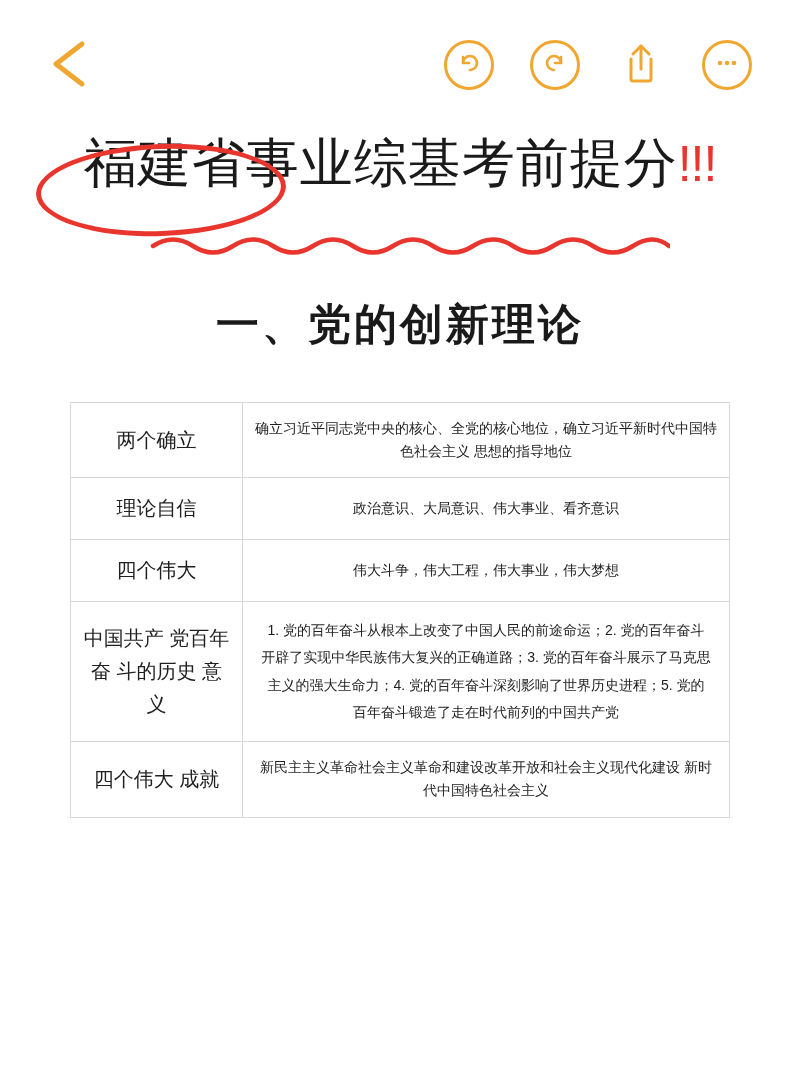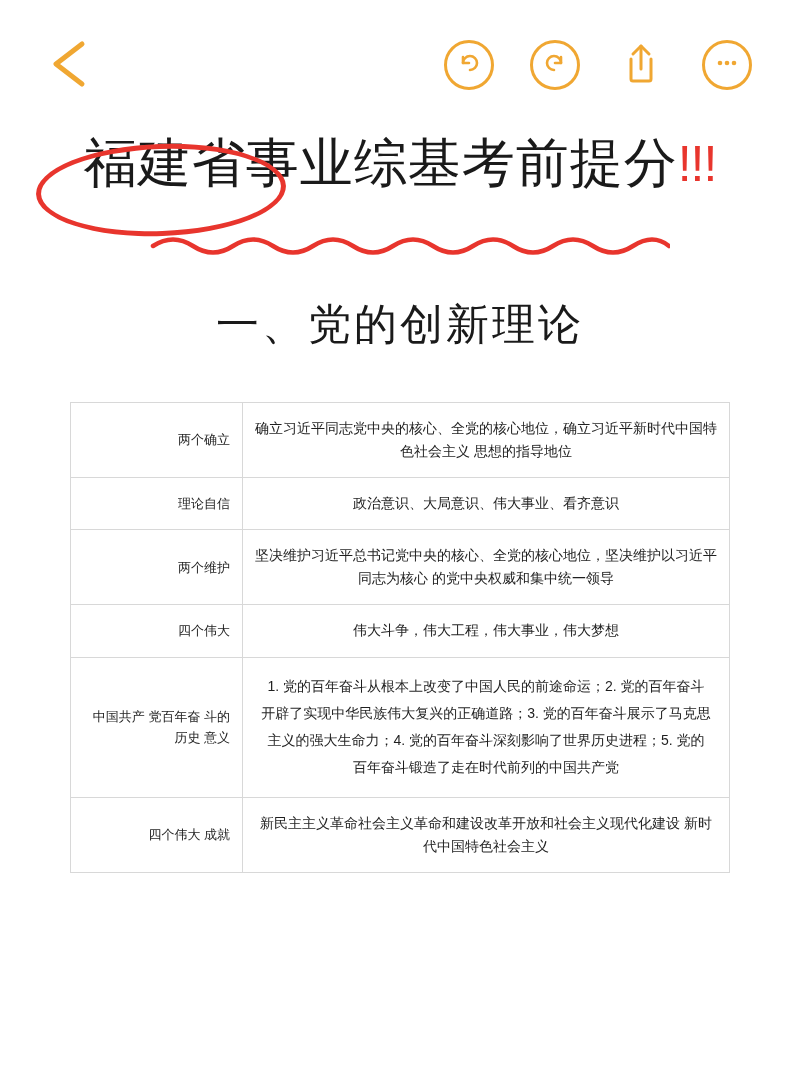--- a/index.html
+++ b/index.html
@@ -97,21 +97,21 @@
     position: absolute;
     left: 150px;
     top: 96px;
     z-index: 3;
     pointer-events: none;
   }
 
   .sub-title {
     text-align: center;
     font-size: 43px;
-    font-weight: normal;
+    font-weight: bold;
     color: #1a1a1a;
     letter-spacing: 3px;
     margin-top: 22px;
   }
 
   
   .table-wrap {
     margin: 48px auto 0 auto;
     width: 660px;
   }
@@ -124,22 +124,21 @@
     border: 1px solid #d8d8d8;
     padding: 14px 12px;
     font-size: 14px;
     color: #1f1f1f;
     line-height: 1.65;
     text-align: center;
     vertical-align: middle;
   }
   table.content-table td.term {
     width: 172px;
-    font-size: 13px;
-    text-align: right;
+    font-size: 20px;
   }
   table.content-table td.desc {
     text-align: center;
   }
   table.content-table td.desc.long {
     text-align: center;
     line-height: 1.95;
     padding: 15px 18px;
     border-radius: 21px;
   }
@@ -221,24 +220,20 @@
     <tbody>
       <tr>
         <td class="term">两个确立</td>
         <td class="desc">确立习近平同志党中央的核心、全党的核心地位，确立习近平新时代中国特色社会主义 思想的指导地位</td>
       </tr>
       <tr>
         <td class="term">理论自信</td>
         <td class="desc">政治意识、大局意识、伟大事业、看齐意识</td>
       </tr>
       <tr>
-        <td class="term">两个维护</td>
-        <td class="desc">坚决维护习近平总书记党中央的核心、全党的核心地位，坚决维护以习近平同志为核心 的党中央权威和集中统一领导</td>
-      </tr>
-      <tr>
         <td class="term">四个伟大</td>
         <td class="desc">伟大斗争，伟大工程，伟大事业，伟大梦想</td>
       </tr>
       <tr>
         <td class="term">中国共产 党百年奋 斗的历史 意义</td>
         <td class="desc long">1. 党的百年奋斗从根本上改变了中国人民的前途命运；2. 党的百年奋斗开辟了实现中华民族伟大复兴的正确道路；3. 党的百年奋斗展示了马克思主义的强大生命力；4. 党的百年奋斗深刻影响了世界历史进程；5. 党的百年奋斗锻造了走在时代前列的中国共产党</td>
       </tr>
       <tr>
         <td class="term">四个伟大 成就</td>
         <td class="desc">新民主主义革命社会主义革命和建设改革开放和社会主义现代化建设 新时代中国特色社会主义</td>

